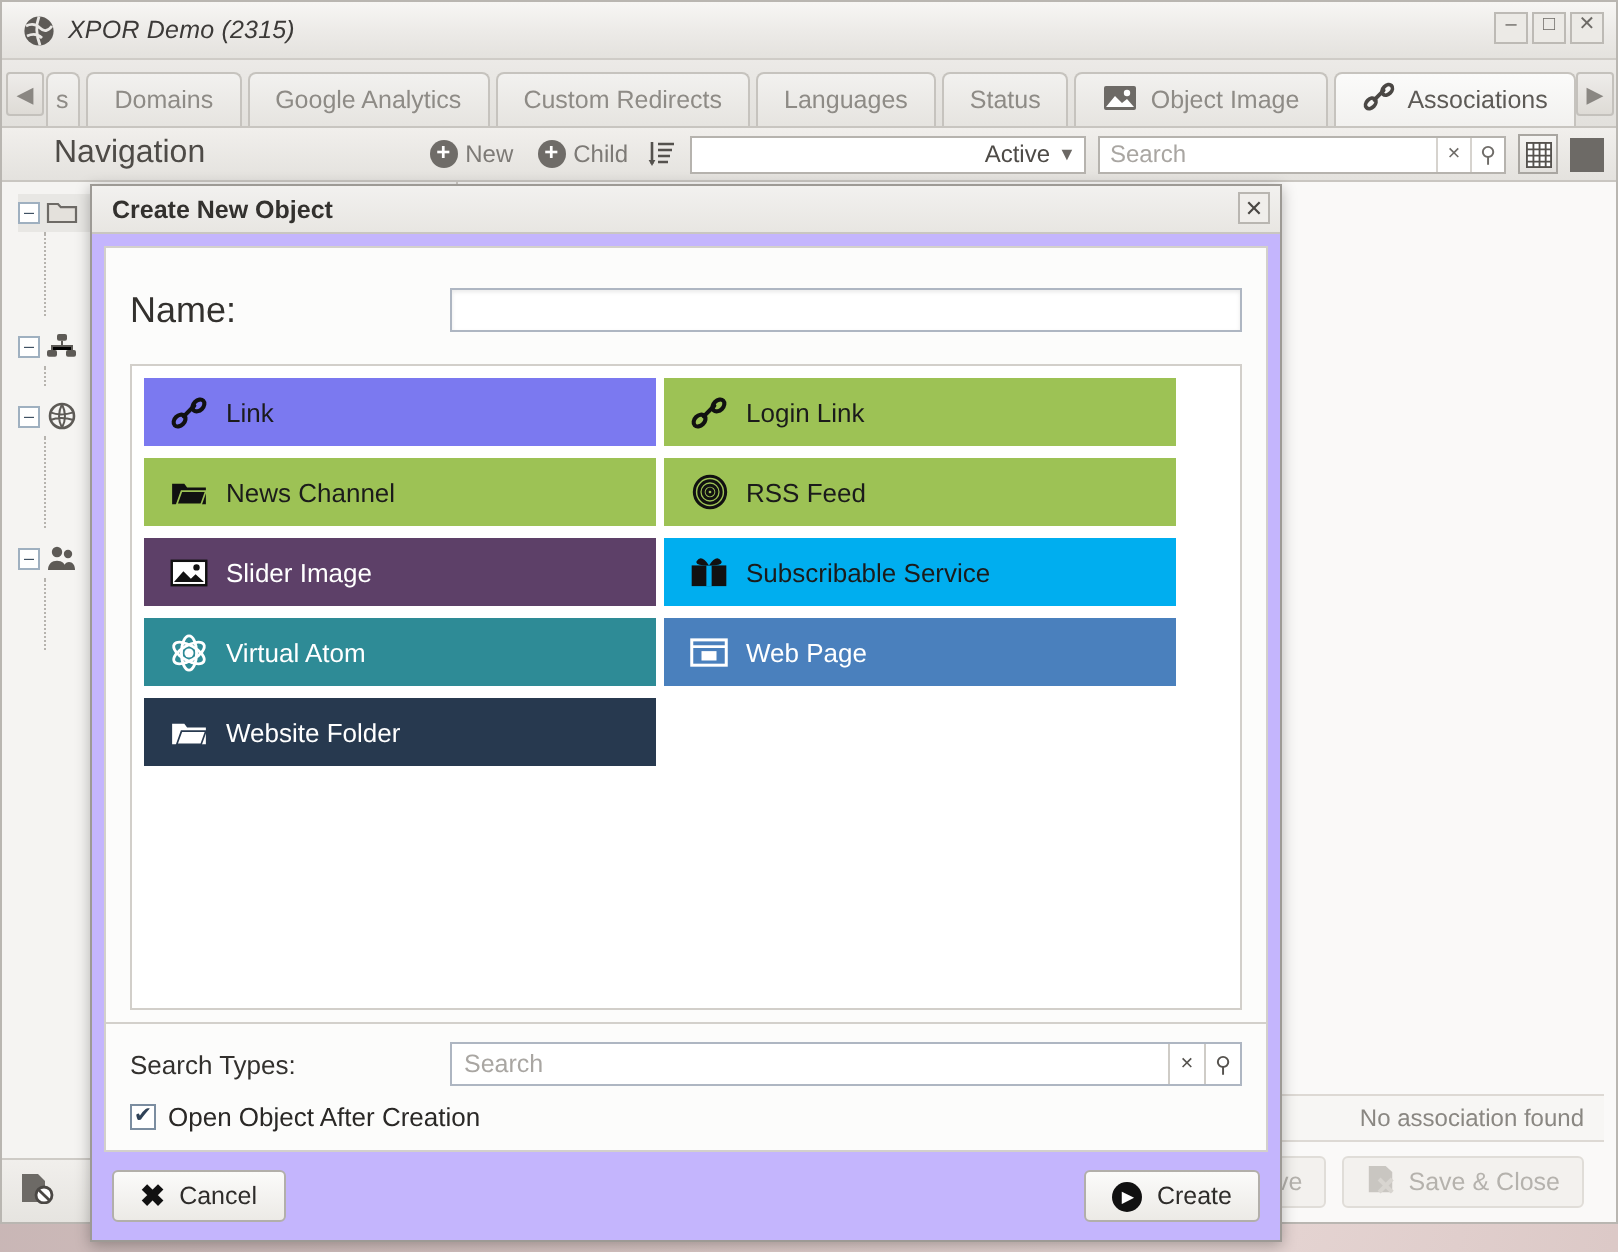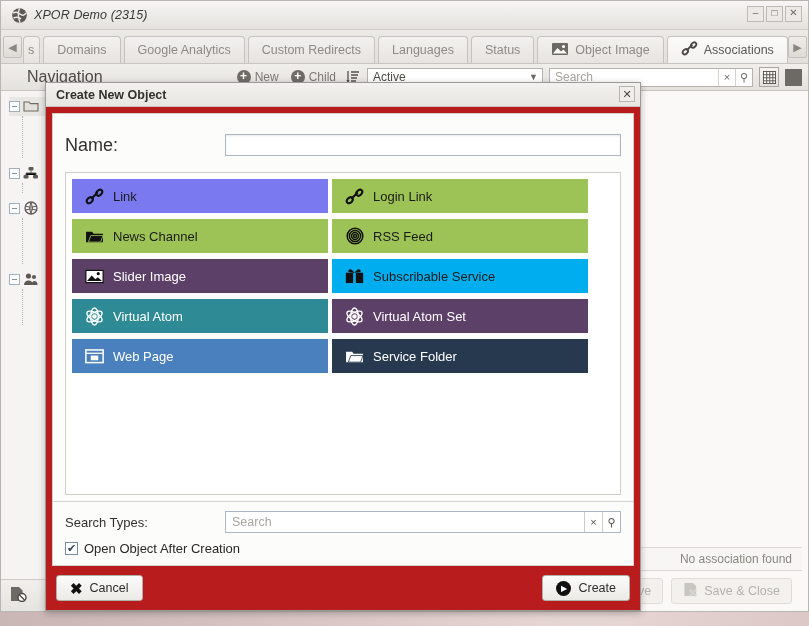--- a/index.html
+++ b/index.html
@@ -80,22 +80,22 @@
   }
   .nav-label { font-size:16px; color:#4e4b47; flex:0 0 auto;margin-left:16px; }
   .tb-spacer { flex:1 1 auto; }
   .tb-btn { display:flex; align-items:center; gap:4px; color:#7d7a76; font-size:12px; padding:0 3px;}
   .circle-plus {
     width:14px;height:14px;border-radius:50%;background:#6f6c68;
     color:#fff;font-size:12px;line-height:13px;text-align:center;font-weight:bold;
   }
   .sortbtn { width:16px;height:16px;display:flex;align-items:center;justify-content:center;color:#5e5b57;font-size:13px;}
   .combo {
-    width:176px;height:19px;background:#fff;border:1px solid #b6b3ae;
-    display:flex;align-items:center;padding:0 0 0 5px;font-size:12px;color:#4e4b47;
+    width:198px;height:19px;background:#fff;border:1px solid #b6b3ae;
+    display:flex;align-items:center;padding:0 0 0 5px;font-size:12px;color:#4e4b47;text-align:right;
   }
   .combo .cval{flex:1 1 auto;}
   .combo .carrow{width:17px;height:17px;display:flex;align-items:center;justify-content:center;color:#6b6864;font-size:9px;}
   .searchbox {
     width:204px;height:19px;background:#fff;border:1px solid #b6b3ae;
     display:flex;align-items:center;padding-left:5px;font-size:12px;color:#a9a6a2;
   }
   .searchbox .sval{flex:1 1 auto;}
   .sbtn{width:17px;height:17px;display:flex;align-items:center;justify-content:center;color:#6f6c68;font-size:11px;border-left:1px solid #d6d3ce;}
   .gridbtn{width:20px;height:20px;border:1px solid #a9a6a1;background:linear-gradient(to bottom,#f6f5f3,#e3e1dd);display:flex;align-items:center;justify-content:center;}
@@ -133,22 +133,22 @@
     display:flex;align-items:center;justify-content:flex-end;gap:8px;padding-right:10px;
   }
   .ghost-btn {
     display:flex;align-items:center;gap:6px;height:26px;padding:0 11px;
     border:1px solid #e0ddd8;border-radius:3px;background:#f3f1ee;
     color:#b5b2ad;font-size:12.5px;
   }
 
   
   .modal {
-    position:absolute; left:45px; top:82px; width:596px; height:529px;
-    background:#b91c1c; border:1px solid #9d9a95;
+    position:absolute; left:45px; top:92px; width:596px; height:529px;
+    background:#c4b5fd; border:1px solid #9d9a95;
     box-shadow:0 2px 7px rgba(0,0,0,.28);
     display:flex; flex-direction:column;
   }
   .modal-title {
     height:24px;flex:0 0 24px;
     background:linear-gradient(to bottom,#f2f1ef,#e8e6e2);
     border-bottom:1px solid #c9c6c1;
     display:flex;align-items:center;padding:0 5px 0 10px;position:relative;
   }
   .modal-title .mt { font-size:12.5px;font-weight:bold;color:#33312e; }
@@ -519,53 +519,40 @@
                     <ellipse cx="10" cy="10" rx="9" ry="4" transform="rotate(30 10 10)"></ellipse>
                     <ellipse cx="10" cy="10" rx="9" ry="4" transform="rotate(-30 10 10)"></ellipse>
                     <ellipse cx="10" cy="10" rx="9" ry="4" transform="rotate(90 10 10)"></ellipse>
                   </g>
                   <circle cx="10" cy="10" r="2.4" fill="#fff"></circle>
                 </svg>
             </span>
             <span>Virtual Atom</span>
           </div>
 
-          <div class="tile" style="background:#5d4068">
-            <span class="ticn">
-              <svg viewBox="0 0 20 20" width="19" height="19">
-                  <g fill="none" stroke="#fff" stroke-width="1.5">
-                    <ellipse cx="10" cy="10" rx="9" ry="4" transform="rotate(30 10 10)"></ellipse>
-                    <ellipse cx="10" cy="10" rx="9" ry="4" transform="rotate(-30 10 10)"></ellipse>
-                    <ellipse cx="10" cy="10" rx="9" ry="4" transform="rotate(90 10 10)"></ellipse>
-                  </g>
-                  <circle cx="10" cy="10" r="2.4" fill="#fff"></circle>
-                </svg>
-            </span>
-            <span>Virtual Atom Set</span>
-          </div>
 
           <div class="tile" style="background:#4a80bd">
             <span class="ticn">
               <svg viewBox="0 0 20 16" width="19" height="15">
                   <rect x="0.8" y="1" width="18.4" height="13.5" fill="none" stroke="#fff" stroke-width="1.6"></rect>
                   <path d="M0.8 4.6 H19.2" stroke="#fff" stroke-width="1.4"></path>
                   <rect x="6" y="7" width="8" height="5" fill="#fff"></rect>
                 </svg>
             </span>
             <span>Web Page</span>
           </div>
 
           <div class="tile" style="background:#27394f">
             <span class="ticn">
               <svg viewBox="0 0 20 16" width="19" height="15">
                   <path d="M1 3h6.5l1.5 2H19V14H1Z" fill="#fff"></path>
                   <path d="M3.5 14 L6 7 H19 L16.5 14Z" fill="#fff" stroke="#27394f" stroke-width="0.9"></path>
                 </svg>
             </span>
-            <span>Service Folder</span>
+            <span>Website Folder</span>
           </div>
 
         </div>
       </div>
     </div>
 
     <div class="modal-search">
       <div class="srow">
         <span class="lbl">Search Types:</span>
         <div class="search-inp">

